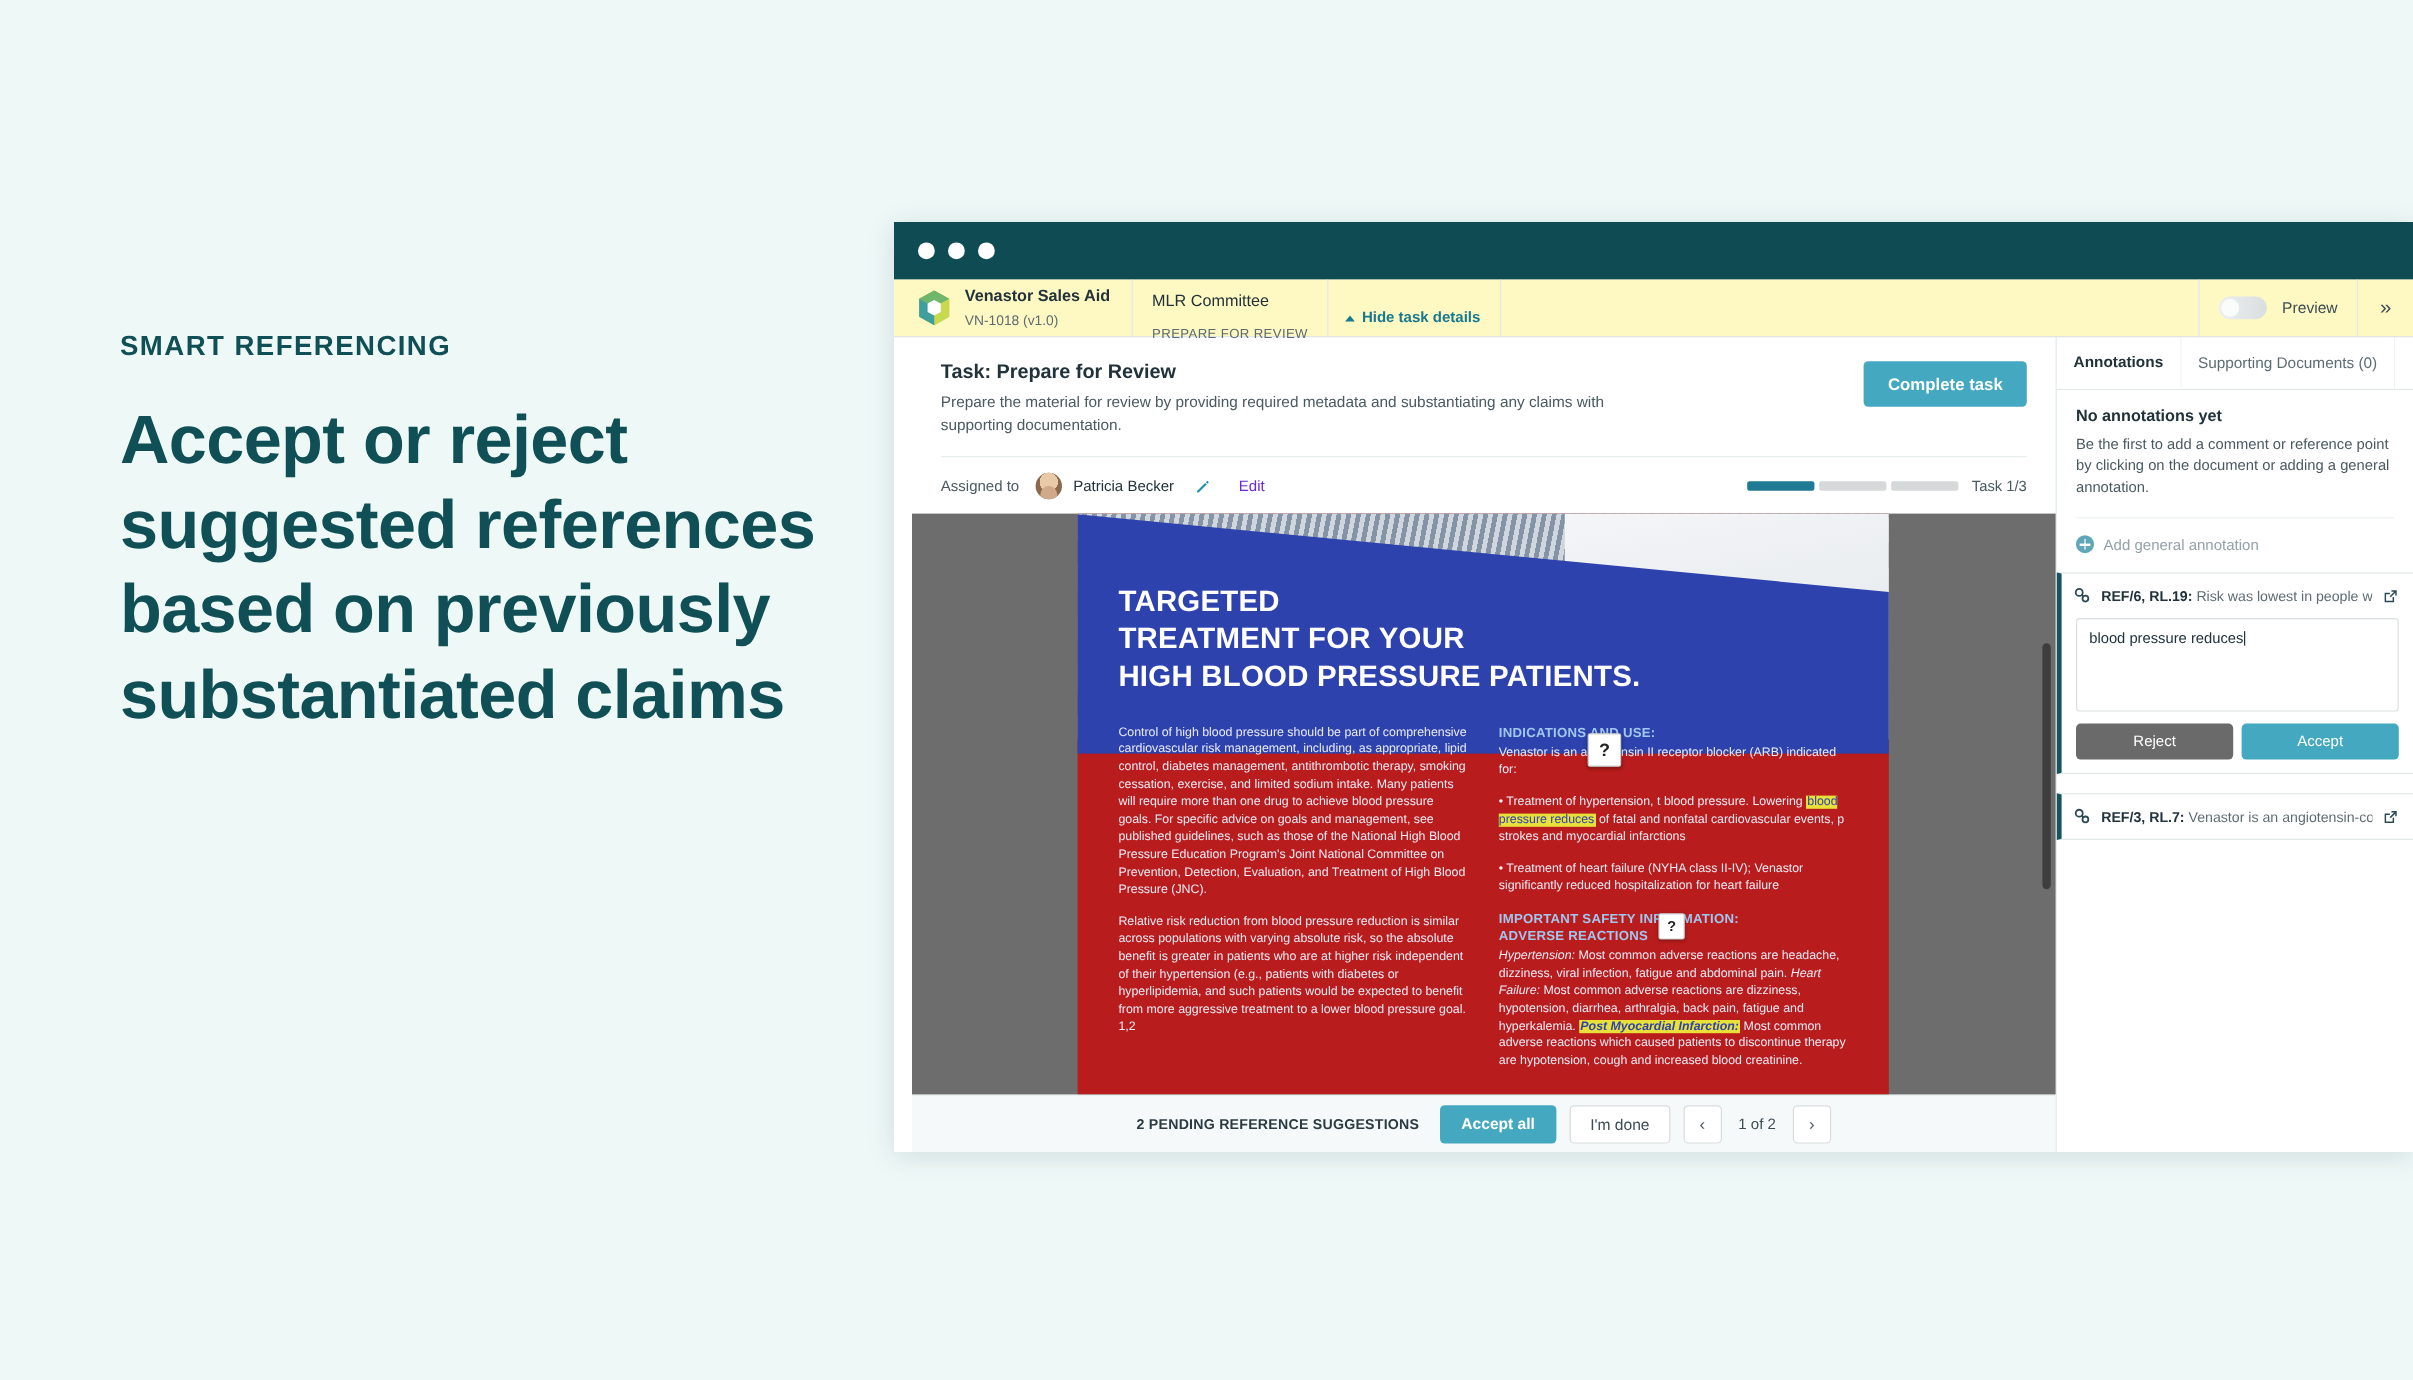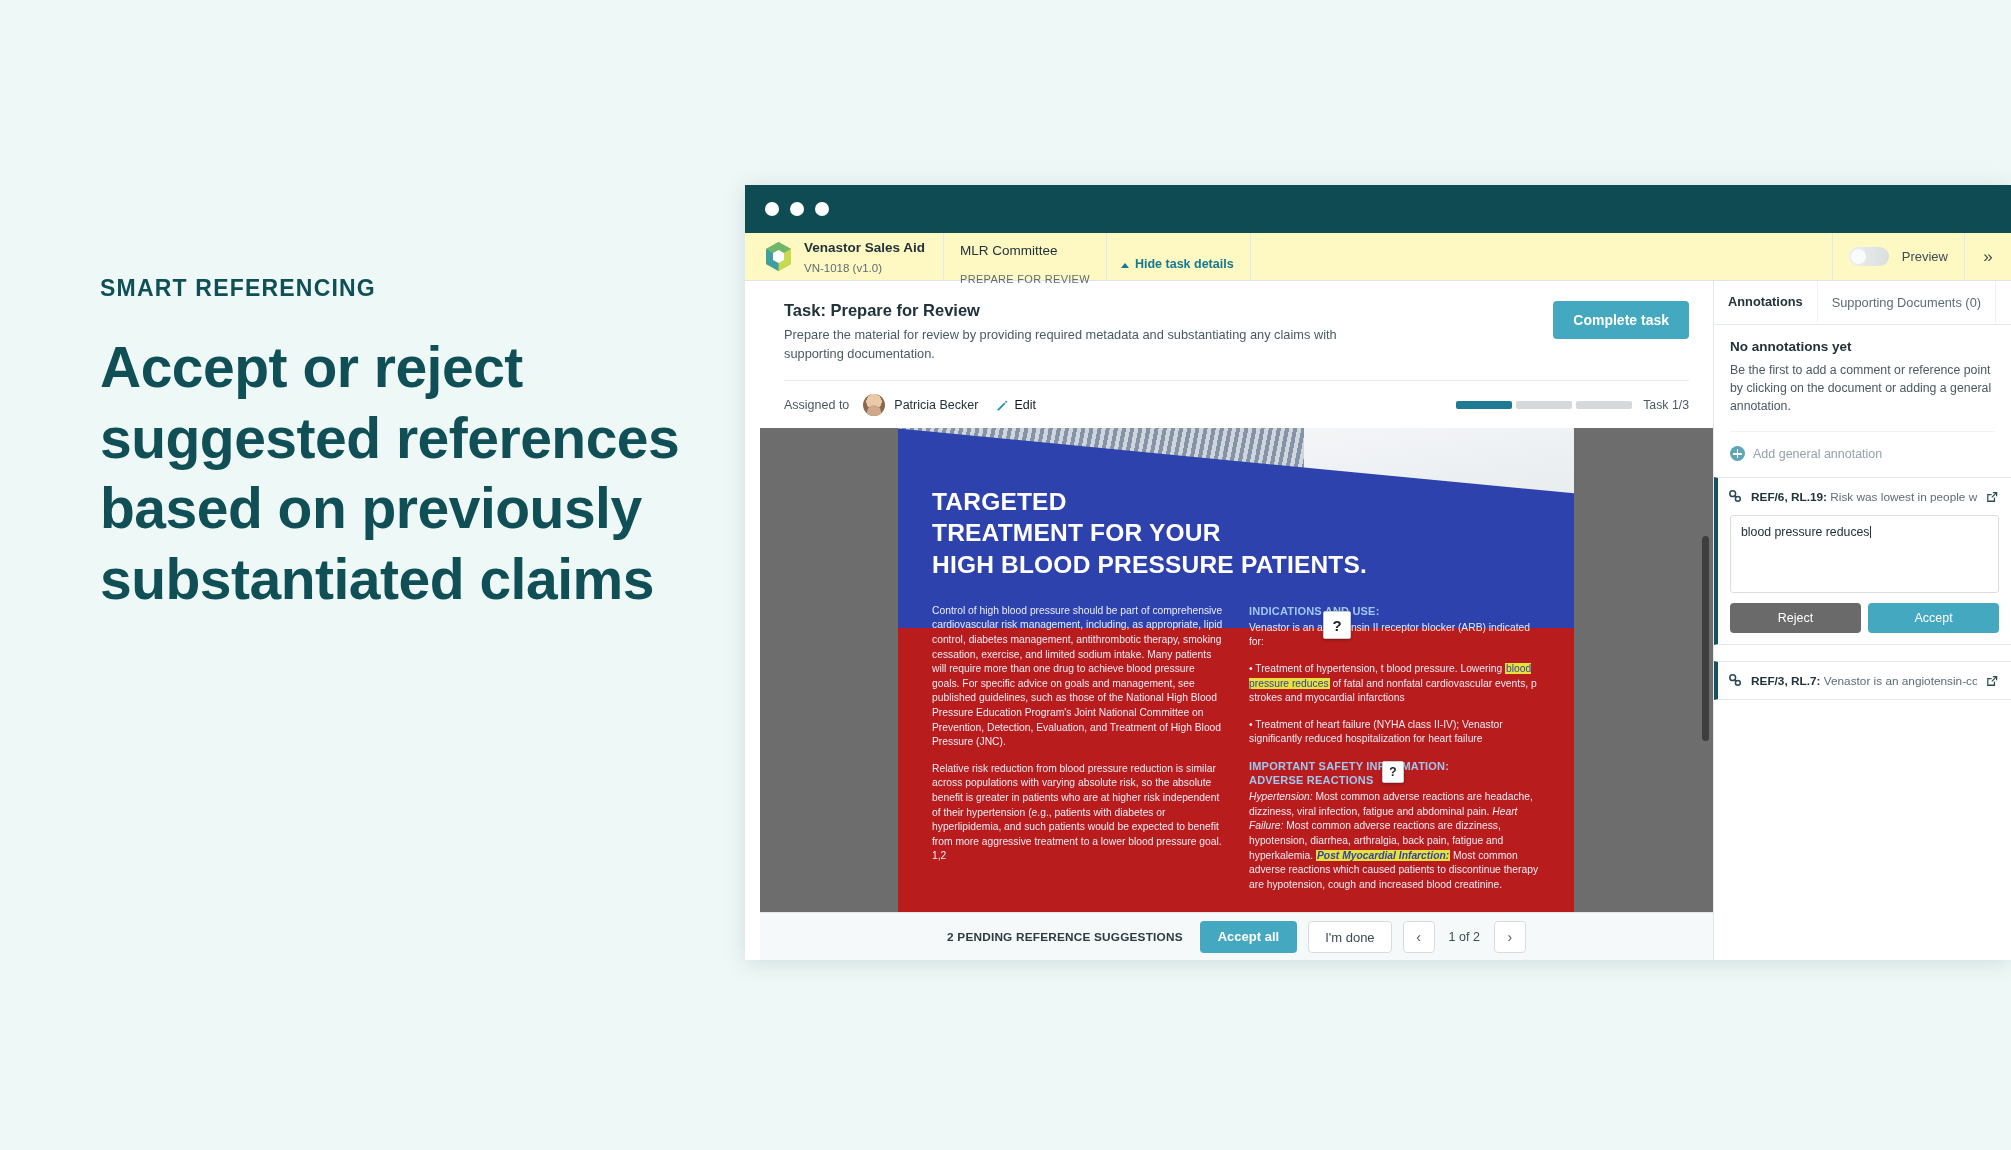--- a/index.html
+++ b/index.html
@@ -101,21 +101,21 @@
     padding: 13px 0 12px 0; display: flex; align-items: center;
   }
   .assign-label { font-size: 12.5px; color: #4a5a61; margin-right: 14px; }
   .avatar {
     width: 22px; height: 22px; border-radius: 50%;
     background: radial-gradient(circle at 50% 35%, #e8c9a8 0 42%, #8a6a4e 43% 100%);
     margin-right: 9px; flex: none; overflow:hidden; position:relative;
   }
   .avatar::after{content:"";position:absolute;left:4px;top:11px;width:14px;height:14px;border-radius:50% 50% 0 0;background:#cfa98a;}
   .assign-name { font-size: 12.5px; color: #21323a; margin-right: 18px; }
-  .edit-link { display: flex; align-items: center; gap: 5px; font-size: 12.5px; color: #0f172a; }
+  .edit-link { display: flex; align-items: center; gap: 23px; font-size: 12.5px; color: #6d28d9; }
   .pencil { width: 13px; height: 13px; }
   .progress-area { margin-left: auto; display: flex; align-items: center; gap: 11px; }
   .pbar { display: flex; gap: 4px; }
   .pseg { width: 56px; height: 8px; border-radius: 2px; background: #d5d9da; }
   .pseg.on { background: #1f7b94; }
   .ptext { font-size: 12.3px; color: #4a5a61; white-space: nowrap; }
 
   
   .viewer { flex: 1; background: #6d6d6d; position: relative; overflow: hidden; }
   .page {

